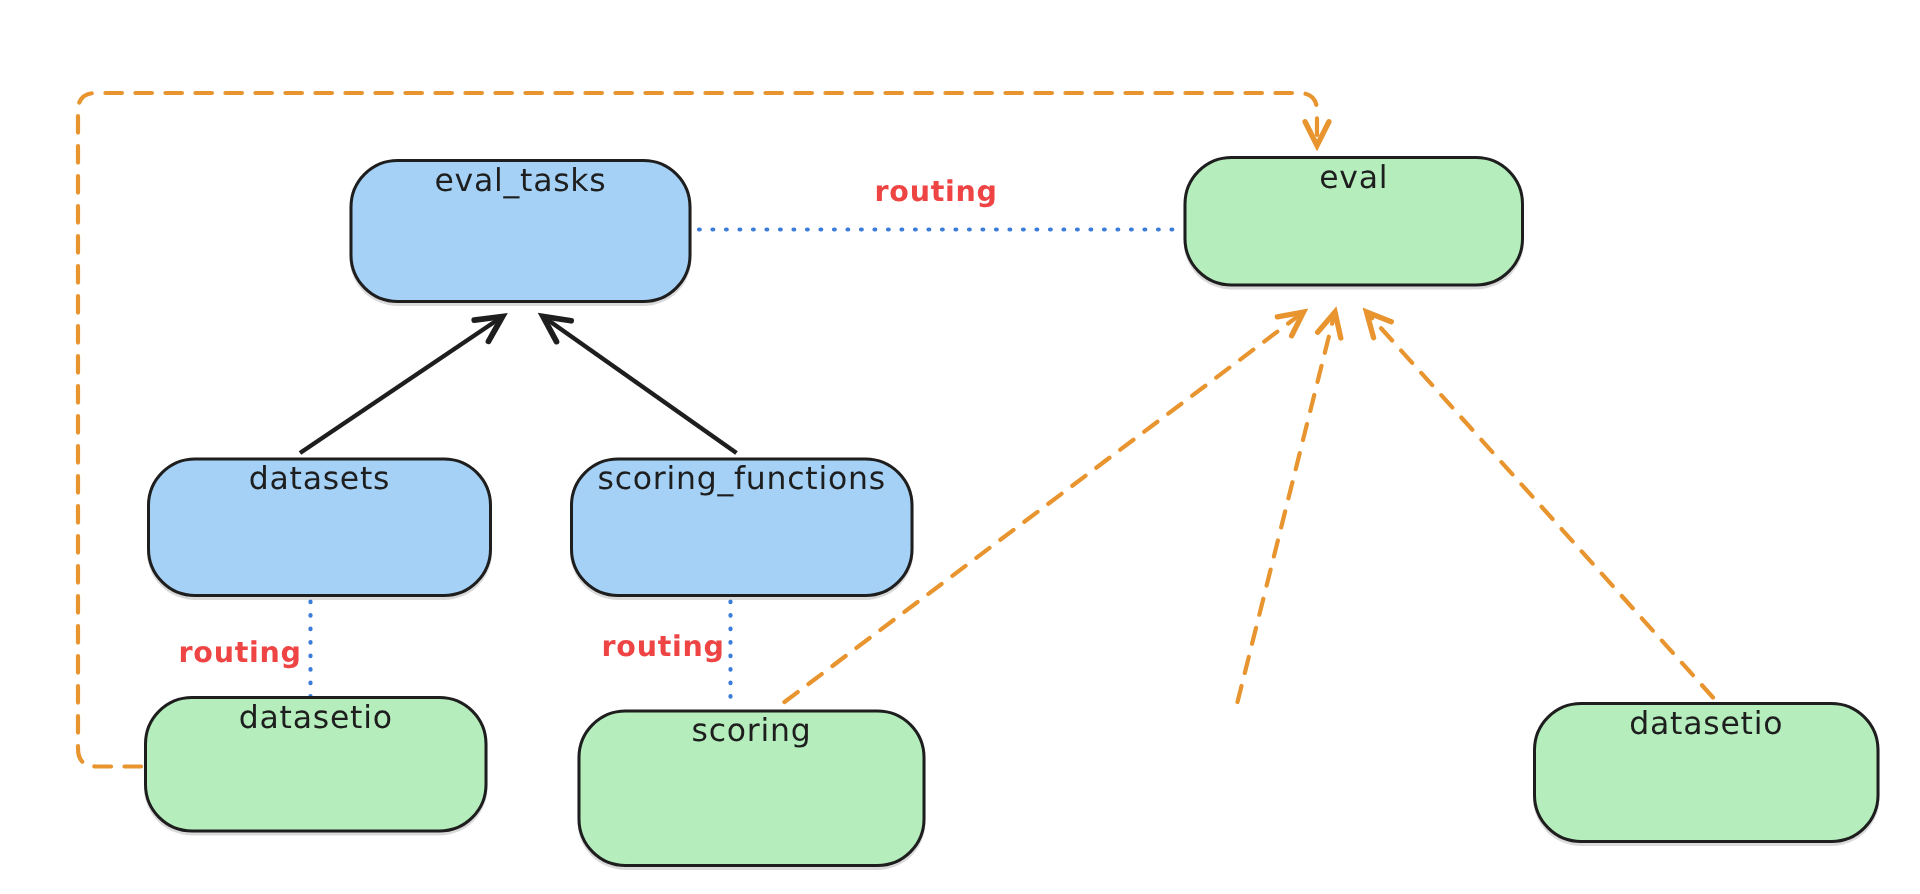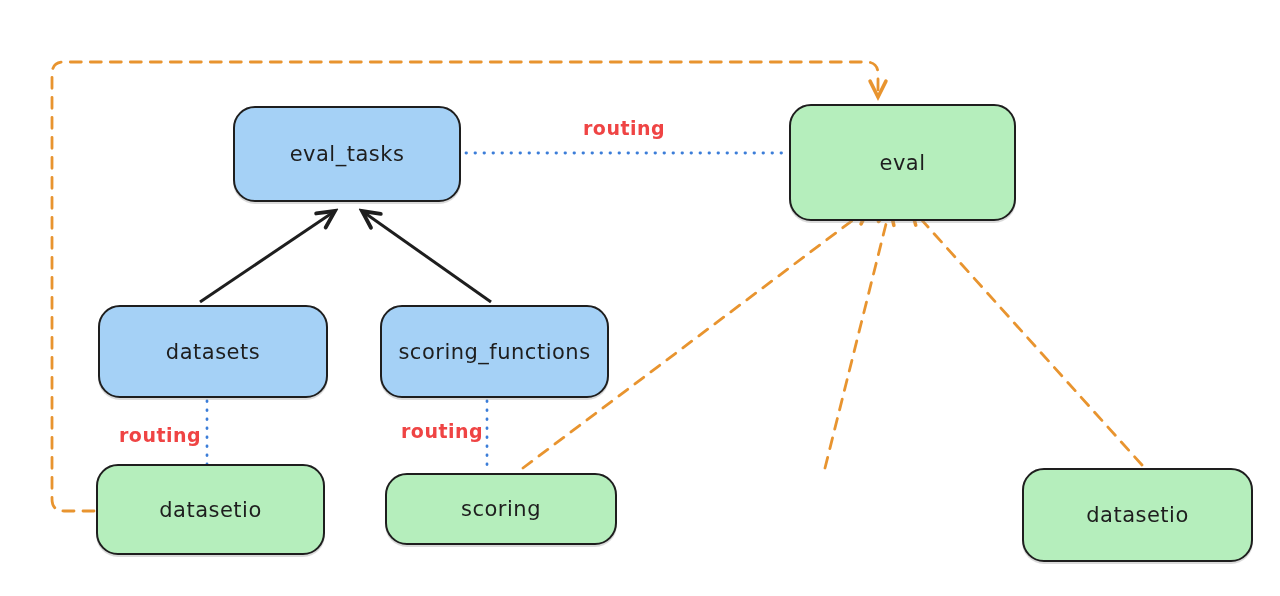--- a/index.html
+++ b/index.html
@@ -12,24 +12,23 @@
     overflow: hidden;
   }
   svg.edges {
     position: absolute;
     left: 0; top: 0;
     width: 1280px; height: 596px;
   }
   .node {
     position: absolute;
     display: flex;
-    align-items: center;
     justify-content: center;
     border: 2.5px solid #1e1e1e;
-    border-radius: 22px;
+    border-radius: 32px;
     box-sizing: border-box;
     font-size: 21px;
     color: #1e1e1e;
     letter-spacing: 0.5px;
     box-shadow: 0 2px 0 rgba(150,150,150,0.35);
   }
   .node.blue  { background: #a5d1f6; }
   .node.green { background: #b5eebc; }
   .edge-label {
     position: absolute;
@@ -71,27 +70,27 @@
   <div class="node blue" style="left:233px; top:106px; width:228px; height:96px;">
     <span>eval_tasks</span>
   </div>
   <div class="node blue" style="left:98px; top:305px; width:230px; height:93px;">
     <span>datasets</span>
   </div>
   <div class="node blue" style="left:380px; top:305px; width:229px; height:93px;">
     <span>scoring_functions</span>
   </div>
 
-  <div class="node green" style="left:789px; top:104px; width:227px; height:117px;">
+  <div class="node green" style="left:789px; top:104px; width:227px; height:87px;">
     <span>eval</span>
   </div>
   <div class="node green" style="left:96px; top:464px; width:229px; height:91px;">
     <span>datasetio</span>
   </div>
-  <div class="node green" style="left:385px; top:473px; width:232px; height:72px;">
+  <div class="node green" style="left:385px; top:473px; width:232px; height:105px;">
     <span>scoring</span>
   </div>
   <div class="node green" style="left:1022px; top:468px; width:231px; height:94px;">
     <span>datasetio</span>
   </div>
 
   <div class="edge-label" style="left:583px; top:117px;">routing</div>
   <div class="edge-label" style="left:119px; top:424px;">routing</div>
   <div class="edge-label" style="left:401px; top:420px;">routing</div>
 

